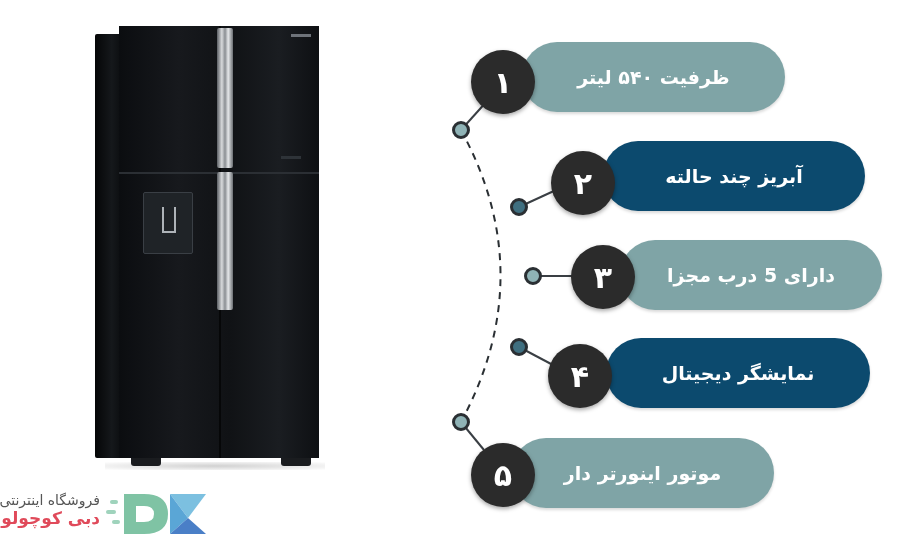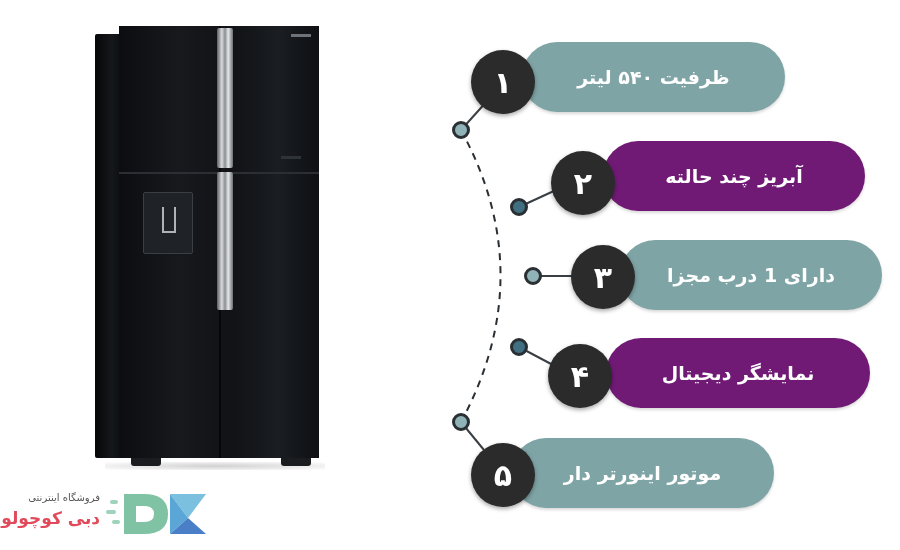--- a/index.html
+++ b/index.html
@@ -27,34 +27,34 @@
   .fridge .panel { position:absolute; left:186px; top:134px; width:20px; height:3px; background:#2e3338; }
   .fridge .foot { position:absolute; top:436px; width:30px; height:8px; background:#1a1c1f; border-radius:0 0 3px 3px; }
   .fridge .shadow { position:absolute; left:10px; top:440px; width:220px; height:8px;
      background:radial-gradient(ellipse at center, rgba(0,0,0,0.18), rgba(0,0,0,0)); }
 
   
   .pill { position:absolute; height:70px; border-radius:35px; color:#ffffff;
           display:flex; align-items:center; justify-content:center; font-size:19px; font-weight:bold;
           direction:rtl; box-shadow:0 2px 3px rgba(0,0,0,0.15); }
   .pill.light { background:#7fa4a6; }
-  .pill.dark { background:#701a75; }
+  .pill.dark { background:#0c4a6e; }
   .num { position:absolute; width:64px; height:64px; border-radius:50%; background:#2b2b2b;
          color:#ffffff; display:flex; align-items:center; justify-content:center;
          font-size:30px; font-weight:bold; box-shadow:0 2px 4px rgba(0,0,0,0.35); }
   .node { position:absolute; width:12px; height:12px; border-radius:50%;
           border:3px solid #2a2f33; }
   .node.light { background:#8fb3b6; }
   .node.dark { background:#3f6f80; }
 
   svg.conn { position:absolute; left:0; top:0; }
 
   
   .logo { left:10px; top:486px; width:200px; height:56px; }
-  .logo .t1 { position:absolute; right:110px; top:6px; font-size:10px; color:#555; direction:rtl; white-space:nowrap; }
+  .logo .t1 { position:absolute; right:110px; top:6px; font-size:14px; color:#555; direction:rtl; white-space:nowrap; }
   .logo .t2 { position:absolute; right:110px; top:22px; font-size:17px; font-weight:bold; color:#e04a5a; direction:rtl; white-space:nowrap; }
 </style>
 </head>
 <body>
 
 <div class="abs fridge">
   <div class="shadow"></div>
   <div class="side"></div>
   <div class="body"></div>
   <div class="hline"></div>
@@ -89,21 +89,21 @@
 
 <div class="pill dark" style="left:603px; top:141px; width:262px;">
   <span>آبریز چند حالته</span>
 </div>
 <div class="num" style="left:551px; top:151px;">
     <span>۲</span>
   </div>
 <div class="node dark" style="left:510px; top:198px;"></div>
 
 <div class="pill light" style="left:620px; top:240px; width:262px;">
-  <span>دارای 1 درب مجزا</span>
+  <span>دارای 5 درب مجزا</span>
 </div>
 <div class="num" style="left:571px; top:245px;">
     <span>۳</span>
   </div>
 <div class="node light" style="left:524px; top:267px;"></div>
 
 <div class="pill dark" style="left:606px; top:338px; width:264px;">
   <span>نمایشگر دیجیتال</span>
 </div>
 <div class="num" style="left:548px; top:344px;">

